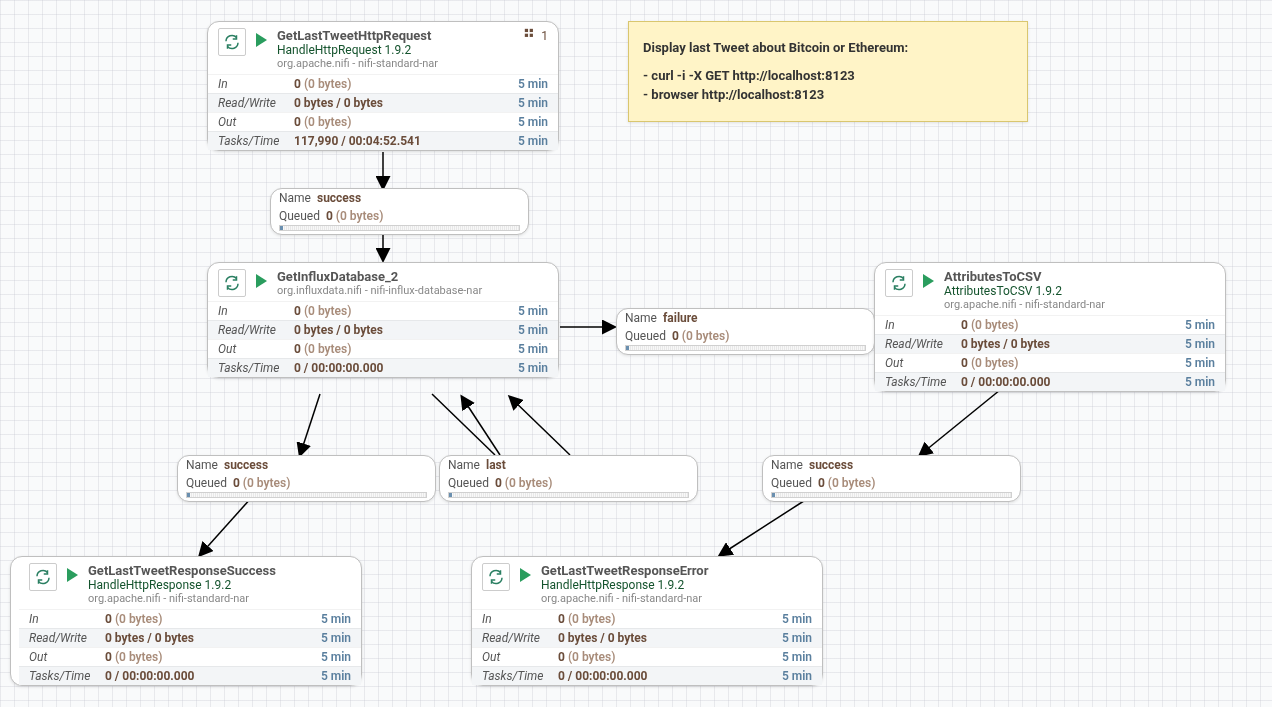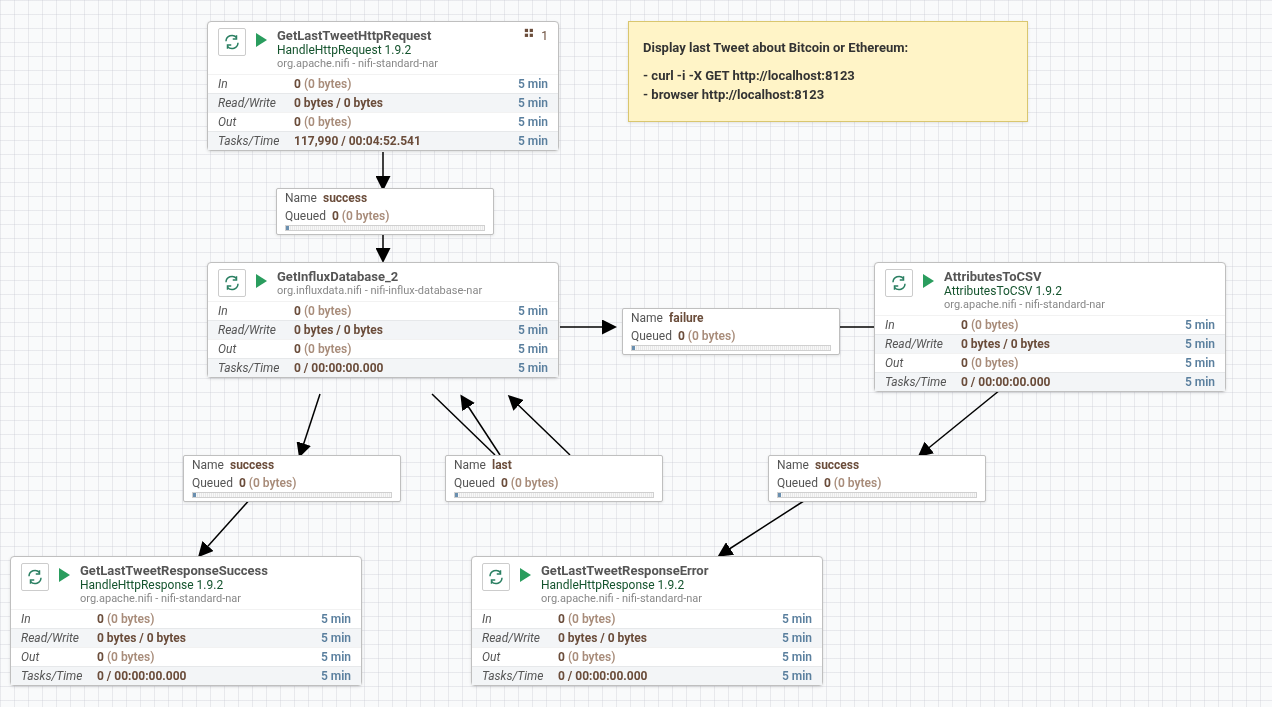--- a/index.html
+++ b/index.html
@@ -17,21 +17,21 @@
   overflow: hidden;
   color: #555;
 }
 svg.arrows { position:absolute; top:0; left:0; width:1272px; height:707px; pointer-events:none; }
 
 .processor {
   position: absolute;
   width: 352px;
   background: #fff;
   border: 1px solid #bfbfbf;
-  border-radius: 4px;
+  border-radius: 12px;
   box-shadow: 0 1px 3px rgba(0,0,0,0.12);
 }
 .proc-header {
   display:flex; align-items:flex-start; padding:6px 10px 4px 10px;
 }
 .proc-icon {
   width:28px; height:28px; border:1px solid #ccc; border-radius:2px;
   display:flex; align-items:center; justify-content:center; margin-right:10px;
   flex-shrink:0;
 }
@@ -49,24 +49,23 @@
   padding:2px 10px; font-size:12px; border-top:1px solid rgba(0,0,0,0.05);
   height:19px;
 }
 .stat-row:nth-child(odd) { background:#f3f5f7; }
 .stat-label { width:76px; color:#555; flex-shrink:0;font-style:italic; }
 .stat-val { flex:1; color:#6a4c3a; font-weight:700; }
 .stat-val .dim { color:#a88c7a; font-weight:600; }
 .stat-time { color:#5a7f9e; font-weight:600; }
 
 .conn {
-  position:absolute; width:218px; background:#fff;
-  border:1px solid #bfbfbf; border-radius:2px;
+  position:absolute; width:259px; background:#fff;
+  border:1px solid #bfbfbf; border-radius:12px;
   box-shadow:0 1px 3px rgba(0,0,0,0.1);
-  margin-left:6px;
 }
 .conn-row {
   display:flex; align-items:center; padding:2px 8px; font-size:12px; height:18px;
 }
 .conn-row .lab { color:#555; margin-right:6px; }
 .conn-row .val { color:#6a4c3a; font-weight:700; }
 .conn-row .valdim { color:#a88c7a; font-weight:600; }
 .conn .bar { height:6px; margin:0 8px 3px 8px; background:repeating-linear-gradient(90deg,#e8e8e8,#e8e8e8 1px,#f8f8f8 1px,#f8f8f8 2px); border:1px solid #d0d0d0; position:relative; }
 .conn .bar::before { content:''; position:absolute; left:0; top:0; bottom:0; width:3px; background:#6a8faf; }
 
@@ -274,21 +273,21 @@
 
 <div class="conn" style="left:762px; top:455px;">
   <div class="conn-row">
       <span class="lab">Name</span>
       <span class="val">success</span>
     </div>
   <div class="conn-row"><span class="lab">Queued</span><span class="val">0</span>&nbsp;<span class="valdim">(0 bytes)</span></div>
   <div class="bar"></div>
 </div>
 
-<div class="processor" style="left:10px; top:556px;">
+<div class="processor" style="left:10px; top:556px;padding-left:8px;">
   <div class="proc-header">
     <div class="proc-icon">
         <svg viewBox="0 0 24 24">
           <path d="M4 11a8 8 0 0 1 14-5M20 13a8 8 0 0 1-14 5"></path>
           <path d="M18 3v5h-5M6 21v-5h5"></path>
         </svg>
       </div>
     <div class="play"></div>
     <div class="proc-titles">
       <div class="proc-name">GetLastTweetResponseSuccess</div>

